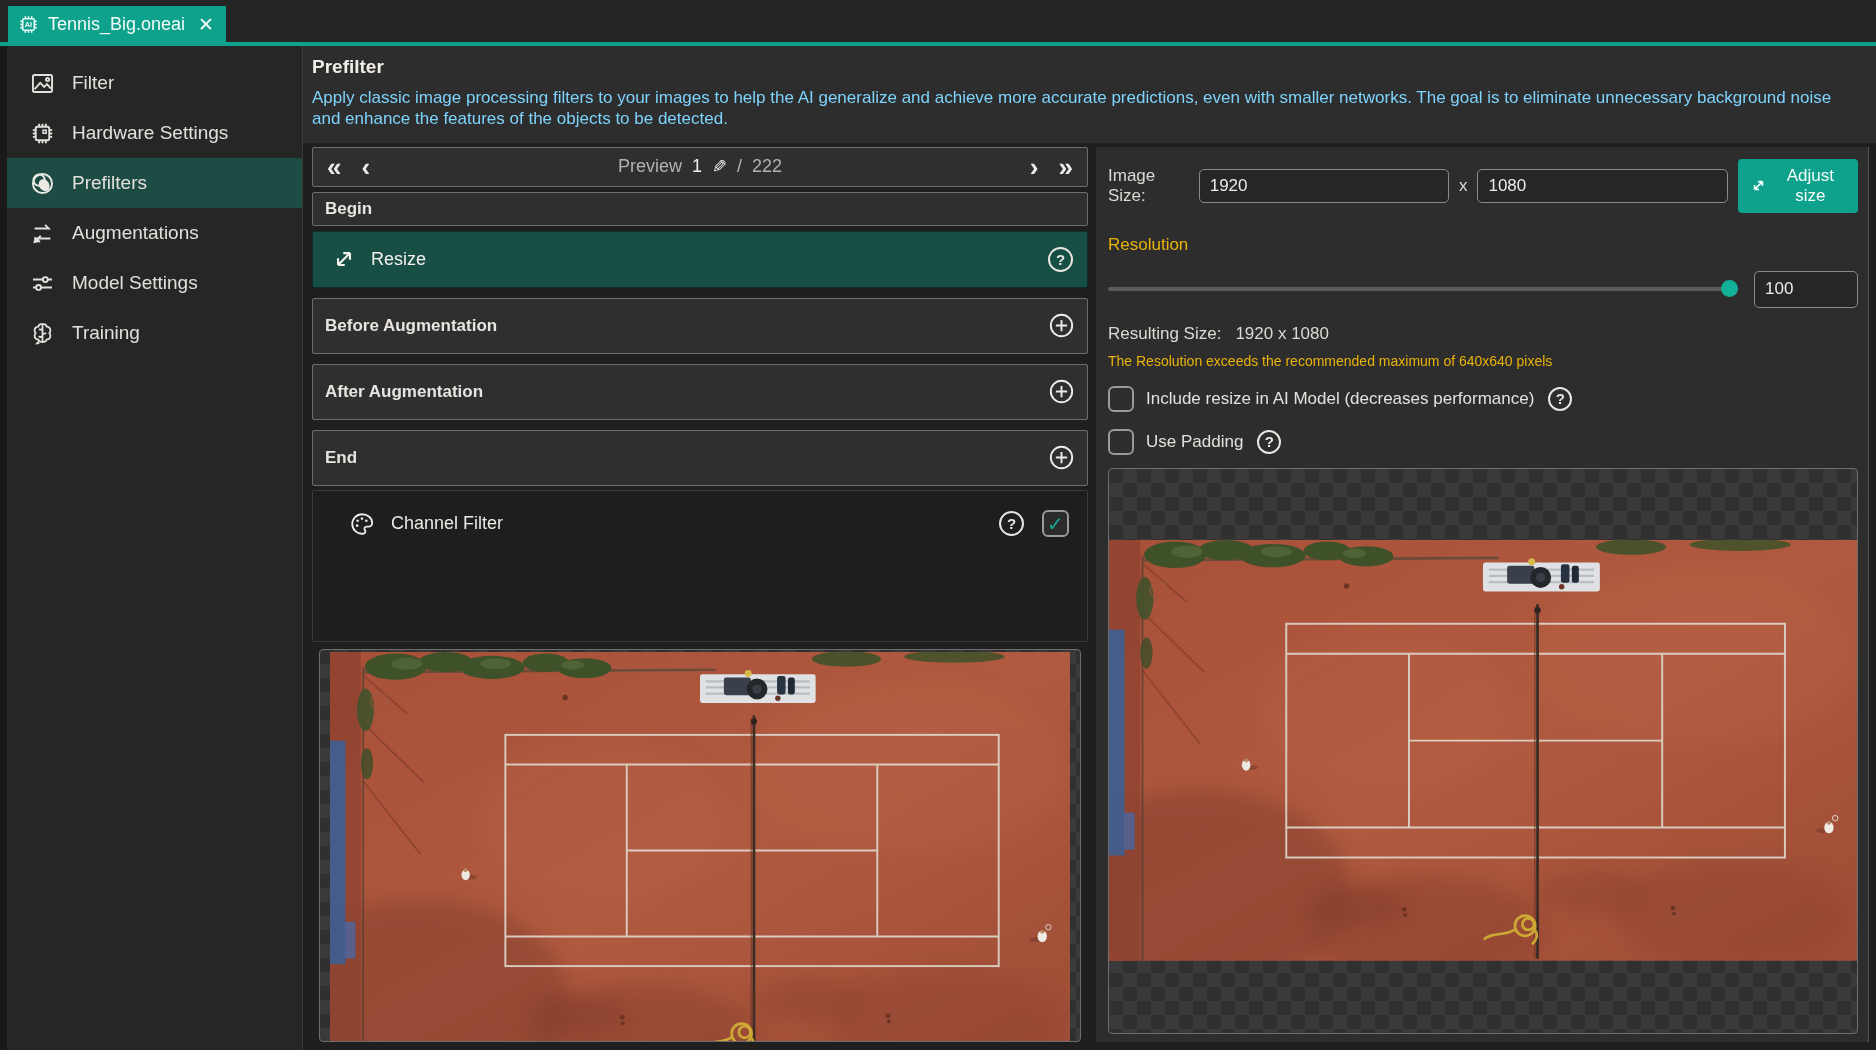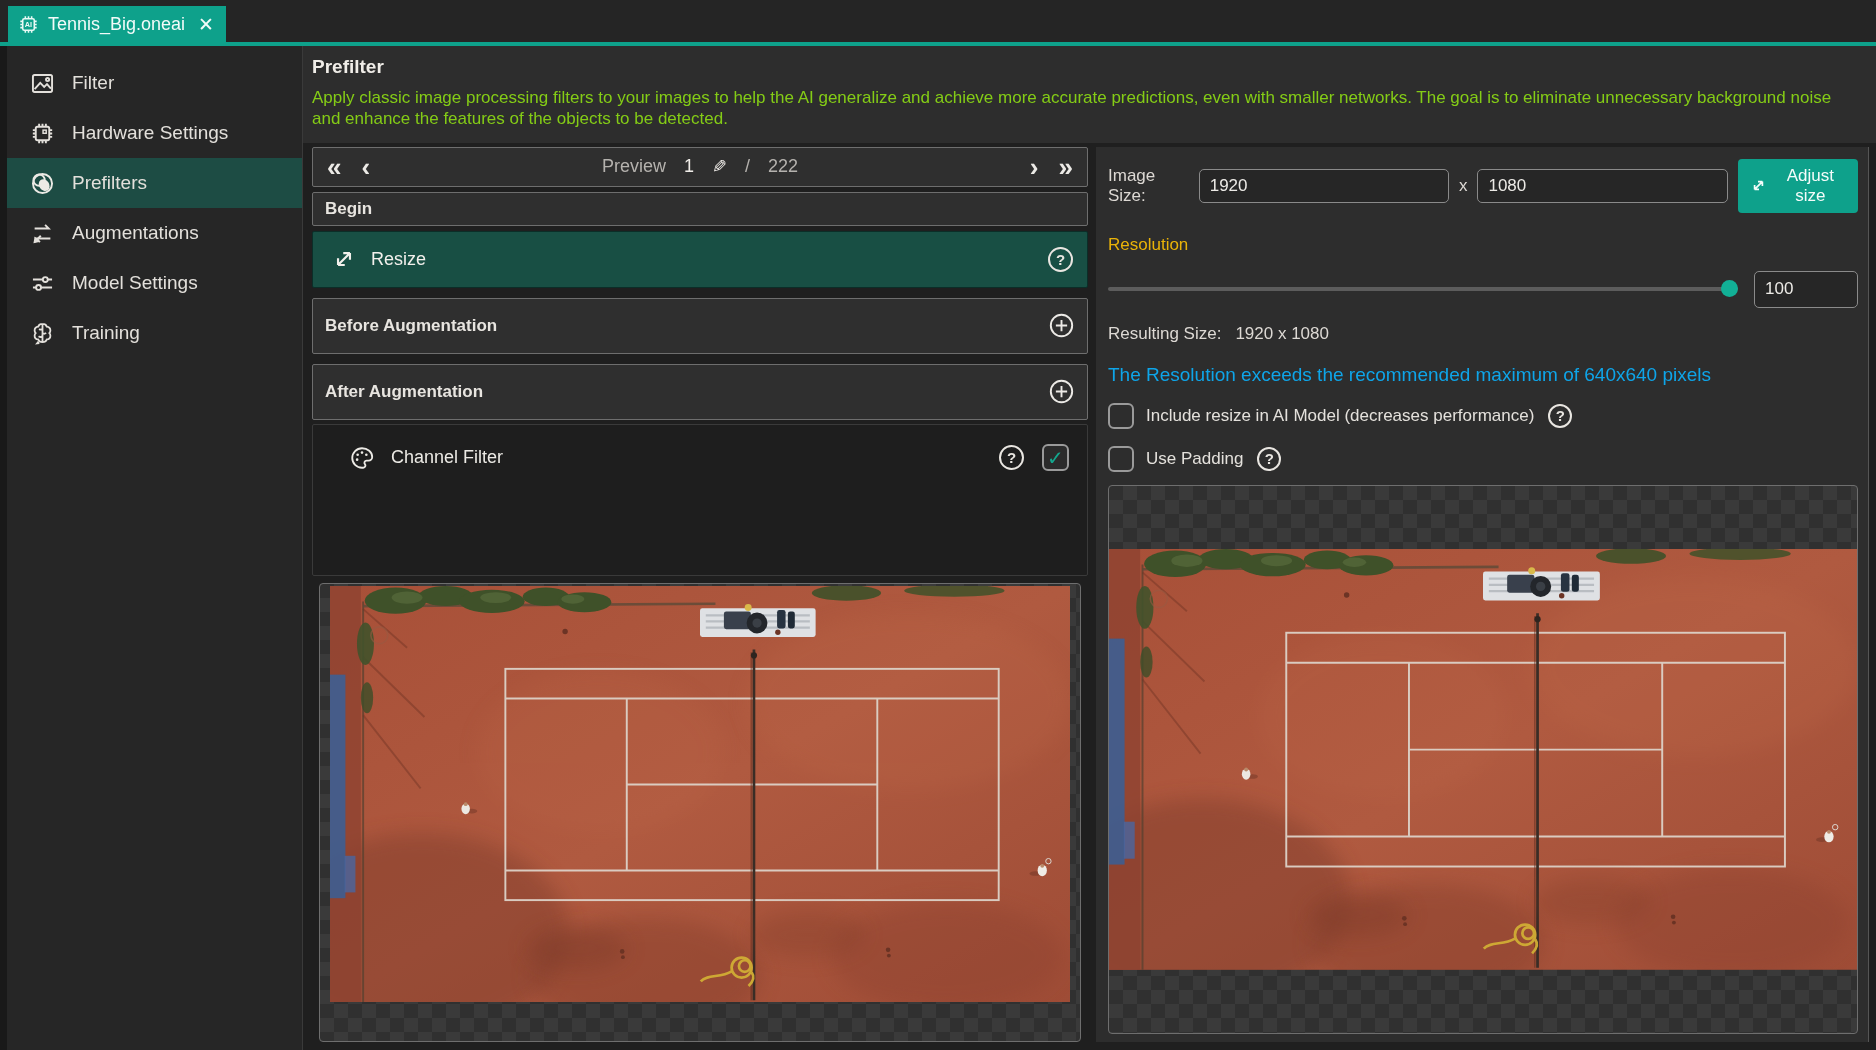--- a/index.html
+++ b/index.html
@@ -30,41 +30,41 @@
   }
   .side-item{
     height:50px;display:flex;align-items:center;gap:16px;
     padding-left:22px;font-size:19px;color:#e3e0db;cursor:pointer;
   }
   .side-item.selected{background:#1d4c44;}
   .side-item svg{flex:0 0 auto;}
   .content{flex:1;display:flex;flex-direction:column;background:#2d2d2d;min-width:0;}
   .page-header{padding:10px 18px 13px 9px;background:#2d2d2d;}
   .page-title{font-size:19px;font-weight:bold;margin:0 0 9px 0;color:#f0ede8;}
-  .page-desc{font-size:17px;line-height:1.25;color:#84cc16;max-width:1560px;margin:0;}
+  .page-desc{font-size:17px;line-height:1.25;color:#7dd3fc;max-width:1560px;margin:0;}
   .workspace{
     flex:1;display:flex;gap:8px;background:#1f1f1f;
     padding:4px 7px 8px 9px;min-height:0;box-sizing:border-box;
   }
   
   .left-col{width:776px;min-width:776px;display:flex;flex-direction:column;}
   .boxed{
     background:#2f2f2f;border:1px solid #6e6e6e;border-radius:2px;
     box-sizing:border-box;
   }
   .nav-bar{
     height:40px;display:flex;align-items:center;position:relative;
     padding:0 14px;
   }
   .nav-left,.nav-right{display:flex;gap:20px;align-items:center;}
   .nav-right{margin-left:auto;}
   .nav-btn{font-size:26px;font-weight:bold;color:#eceae6;line-height:1;cursor:pointer;}
   .nav-center{
     position:absolute;left:0;right:0;display:flex;justify-content:center;
-    align-items:center;gap:18px;font-size:18px;color:#b5b2ae;pointer-events:none;
+    align-items:center;gap:10px;font-size:18px;color:#b5b2ae;pointer-events:none;
   }
   .nav-center .cur{color:#f0ede9;}
   .nav-center .pencil{font-size:18px;color:#f0ede9;transform:scaleX(-1);pointer-events:auto;cursor:pointer;}
   .sec-header{
     height:34px;display:flex;align-items:center;font-weight:bold;
     font-size:17px;padding:0 12px;margin-top:5px;
   }
   .sec-header.addable{height:56px;margin-top:10px;}
   .plus-btn{margin-left:auto;cursor:pointer;display:flex;}
   .resize-row{
@@ -136,21 +136,21 @@
   .slider .track{
     position:absolute;top:7px;left:0;right:0;height:4px;border-radius:2px;
     background:#5c5c5c;
   }
   .slider .thumb{
     position:absolute;top:0;width:17px;height:17px;border-radius:50%;
     background:#12b096;
   }
   .res-input{width:104px;height:37px;}
   .result-row{margin-top:16px;font-size:17px;color:#ddd9d4;display:flex;gap:14px;}
-  .warn{margin-top:20px;font-size:19px;color:#0ea5e9;}
+  .warn{margin-top:9px;font-size:14px;color:#eab308;}
   .cb-row{display:flex;align-items:center;gap:12px;margin-top:17px;font-size:17px;color:#e4e1dc;}
   .cb-row .checkbox{width:26px;height:26px;background:transparent;}
   .cb-row .help-circle{width:24px;height:24px;margin-left:2px;}
   .img-box-right{
     margin-top:13px;flex:1;border:1px solid #6e6e6e;border-radius:4px;
     overflow:hidden;display:flex;align-items:center;justify-content:center;
     min-height:0;
   }
   .img-box-right svg{width:100%;height:auto;display:block;flex:0 0 auto;}
   .icon{display:flex;}
@@ -383,20 +383,29 @@
         <div class="boxed sec-header addable">
           <span>After Augmentation</span>
           <span class="plus-btn">
             <svg width="27" height="27" viewBox="0 0 24 24" fill="none" stroke="#eceae6" stroke-width="1.7">
               <circle cx="12" cy="12" r="9.5"></circle>
                 <path d="M12 7v10M7 12h10"></path>
             </svg>
           </span>
         </div>
 
+        <div class="boxed sec-header addable">
+          <span>End</span>
+          <span class="plus-btn">
+            <svg width="27" height="27" viewBox="0 0 24 24" fill="none" stroke="#eceae6" stroke-width="1.7">
+              <circle cx="12" cy="12" r="9.5"></circle>
+                <path d="M12 7v10M7 12h10"></path>
+            </svg>
+          </span>
+        </div>
 
         <div class="end-container">
           <div class="filter-row">
             <span class="icon">
               <svg width="26" height="26" viewBox="0 0 24 24" fill="none" stroke="#eceae5" stroke-width="1.7">
                 <path d="M12 3a9 9 0 1 0 0 18h1.2a2 2 0 0 0 1.5-3.3 2 2 0 0 1 1.5-3.3H18a3.4 3.4 0 0 0 3.4-3.4C21.4 6.6 17.2 3 12 3z"></path>
                 <circle cx="8" cy="9" r="1.2" fill="#eceae5" stroke="none"></circle>
                 <circle cx="12" cy="7" r="1.2" fill="#eceae5" stroke="none"></circle>
                 <circle cx="16" cy="9" r="1.2" fill="#eceae5" stroke="none"></circle>
                 <circle cx="7.5" cy="13.5" r="1.2" fill="#eceae5" stroke="none"></circle>

